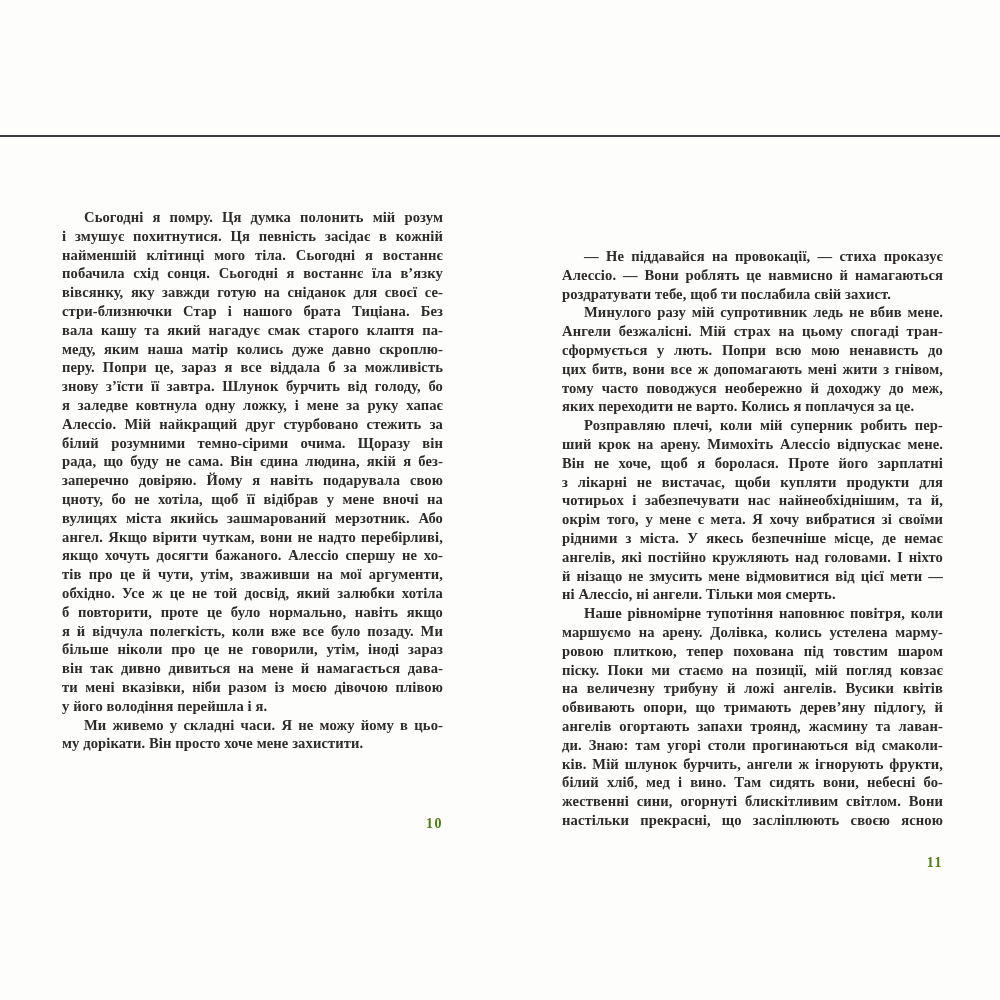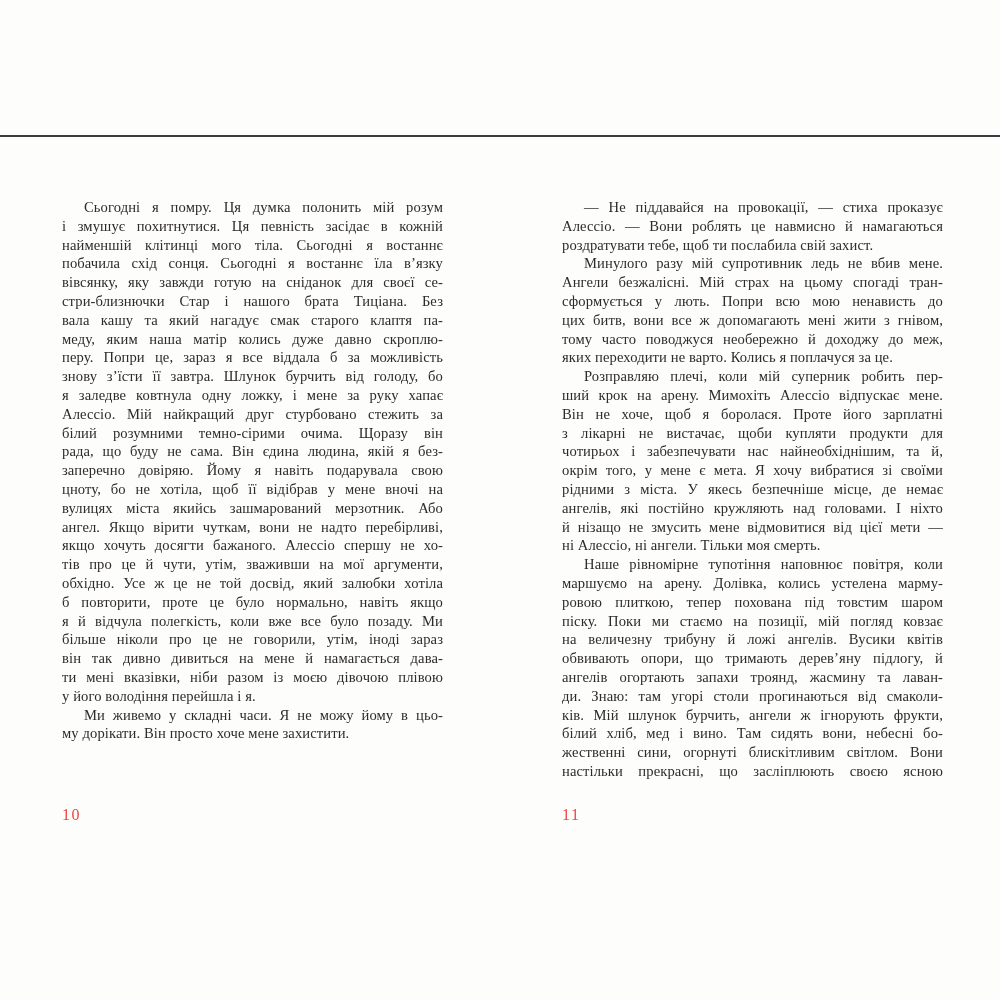--- a/index.html
+++ b/index.html
@@ -19,25 +19,26 @@
   .top-rule {
     position: absolute;
     left: 0;
     top: 135px;
     width: 1000px;
     height: 2px;
     background: #3c3c40;
   }
   .page {
     position: absolute;
-    top: 198px;
+    top: 208px;
     width: 381px;
+    font-weight: bold;
   }
   .page.left  { left: 62px; }
-  .page.right { left: 562px; }
+  .page.right { left: 562px; margin-top: 39px; }
   .text-block {
     width: 100%;
     font-size: 14.6px;
     line-height: 18.8px;
     letter-spacing: 0.1px;
   }
   .line {
     text-align: justify;
     text-align-last: justify;
     text-justify: inter-word;
@@ -47,24 +48,24 @@
     text-align-last: left;
   }
   .line.indent {
     padding-left: 22px;
   }
   .page-number {
     position: absolute;
     top: 608px;
     left: 0;
     width: 100%;
-    text-align: left;
-    font-size: 16px;
+    text-align: right;
+    font-size: 14px;
     letter-spacing: 1.5px;
-    color: #ef4444;
+    color: #4d7c0f;
   }
 </style>
 </head>
 <body>
 
 <div class="spread">
   <div class="top-rule"></div>
 
   <section class="page left">
     <div class="text-block">

